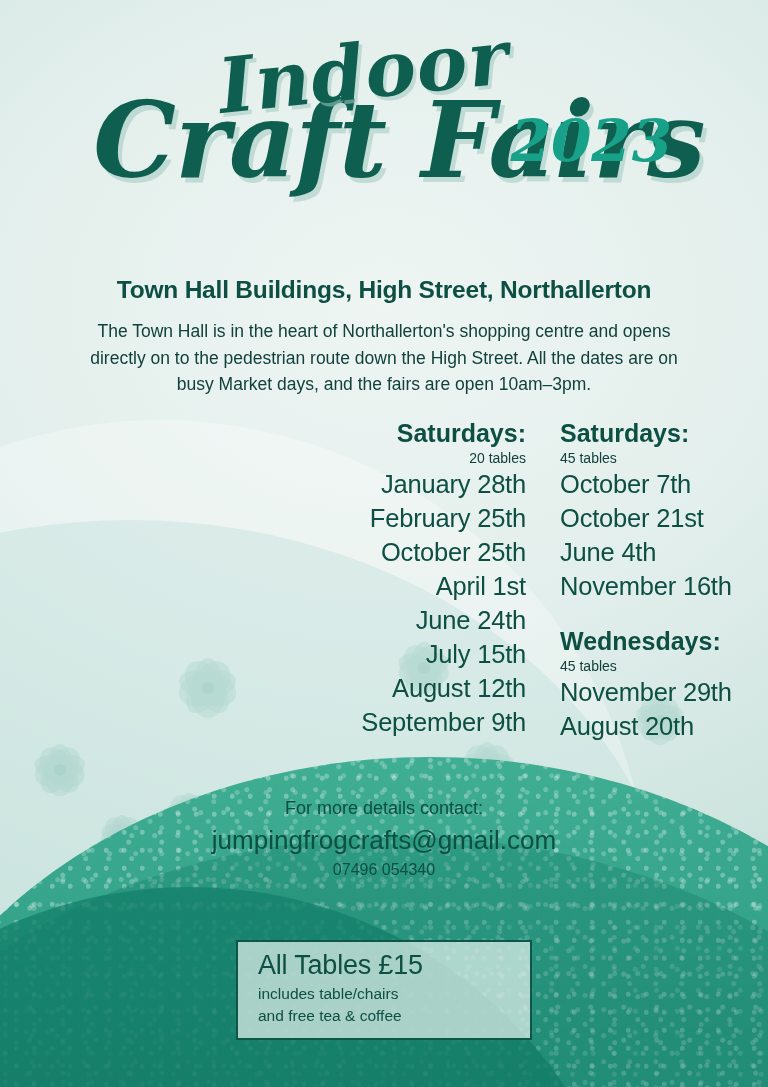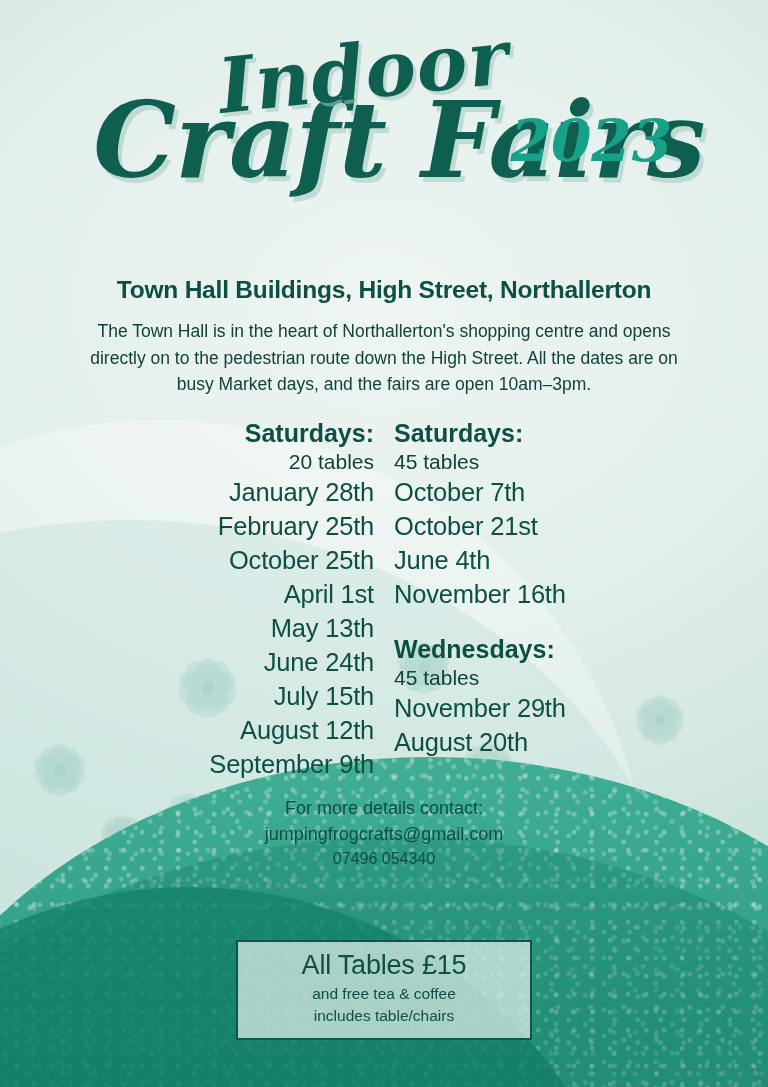--- a/index.html
+++ b/index.html
@@ -184,34 +184,34 @@
     color: #11413a;
   }
 
   
   .dates {
     position: absolute;
     top: 418px;
     left: 0;
     right: 0;
     display: flex;
-    justify-content: center;
-    gap: 20px;
+    justify-content: flex-end;
+    gap: 34px;
   }
   .col-left { width: 208px; text-align: right; }
   .col-right { width: 208px; text-align: left; }
 
   .col-head {
     font-size: 25px;
     font-weight: bold;
     color: #0d4f43;
     line-height: 1.25;
   }
   .col-sub {
-    font-size: 21px;
+    font-size: 14px;
     color: #11413a;
     margin-top: 1px;
     margin-bottom: 2px;
   }
   .date-item {
     font-size: 25.5px;
     color: #0d4f43;
     line-height: 1.33;
     letter-spacing: -0.2px;
   }
@@ -227,39 +227,38 @@
   }
   .contact-lead {
     font-size: 18px;
     line-height: 1.5;
   }
   .contact-name {
     font-size: 26px;
     line-height: 1.42;
   }
   .contact-email {
-    font-size: 18px;
+    font-size: 26px;
     line-height: 1.42;
   }
   .contact-phone {
     font-size: 16px;
     line-height: 1.42;
   }
 
   
   .price-box {
     position: absolute;
     left: 50%;
     transform: translateX(-50%);
     top: 940px;
     width: 252px;
     padding: 8px 20px 11px;
     border: 2px solid #0d5648;
     background: rgba(226,240,236,0.72);
-    text-align: center;
     color: #0d4f43;
   }
   .price-title {
     font-size: 27px;
     line-height: 1.18;
     letter-spacing: -0.2px;
   }
   .price-sub {
     font-size: 15.5px;
     line-height: 1.32;
@@ -356,21 +355,20 @@
 
   <div class="dates">
 
     <div class="col-left">
       <div class="col-head">Saturdays:</div>
       <div class="col-sub">20 tables</div>
       <div class="date-item">January 28th</div>
       <div class="date-item">February 25th</div>
       <div class="date-item">October 25th</div>
       <div class="date-item">April 1st</div>
-      <div class="date-item">May 13th</div>
       <div class="date-item">June 24th</div>
       <div class="date-item">July 15th</div>
       <div class="date-item">August 12th</div>
       <div class="date-item">September 9th</div>
     </div>
 
     <div class="col-right">
       <div class="col-head">Saturdays:</div>
       <div class="col-sub">45 tables</div>
       <div class="date-item">October 7th</div>
@@ -386,17 +384,17 @@
   </div>
 
   <div class="contact">
     <div class="contact-lead">For more details contact:</div>
     <div class="contact-email">jumpingfrogcrafts@gmail.com</div>
     <div class="contact-phone">07496 054340</div>
   </div>
 
   <div class="price-box">
     <div class="price-title">All Tables £15</div>
+    <div class="price-sub">includes table/chairs</div>
     <div class="price-sub">and free tea &amp; coffee</div>
-    <div class="price-sub">includes table/chairs</div>
   </div>
 
 </div>
 
 </body></html>

